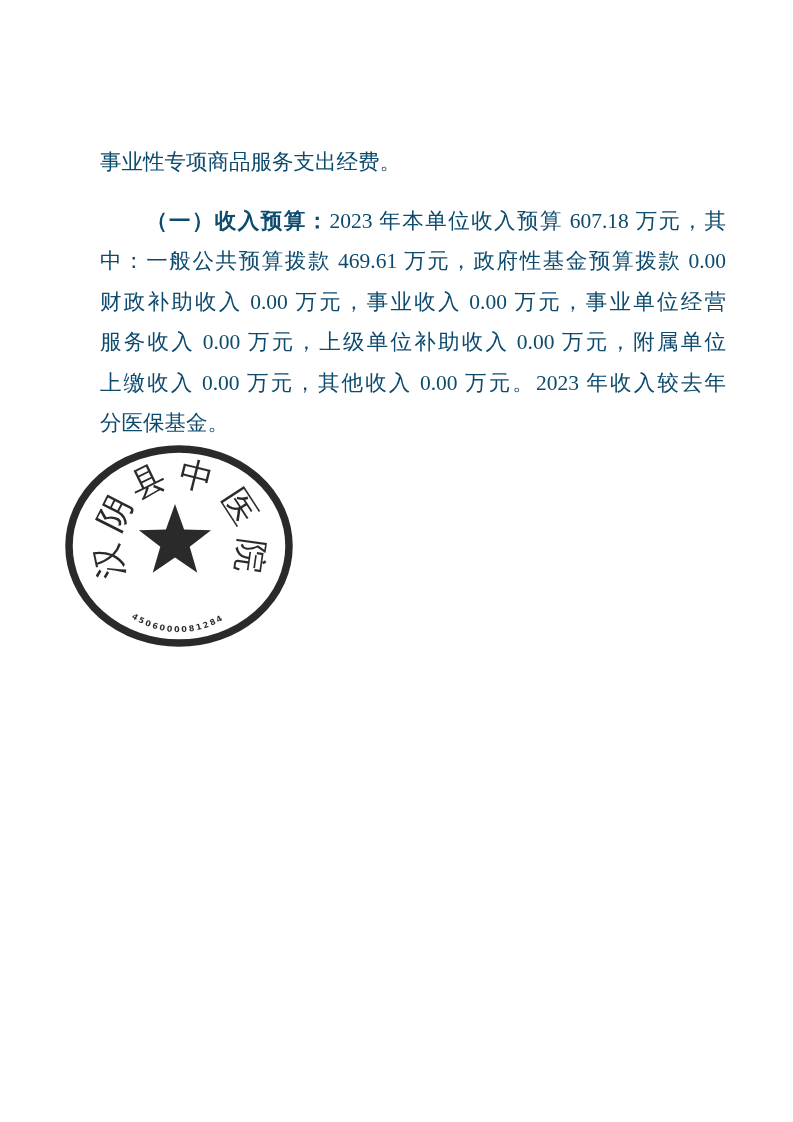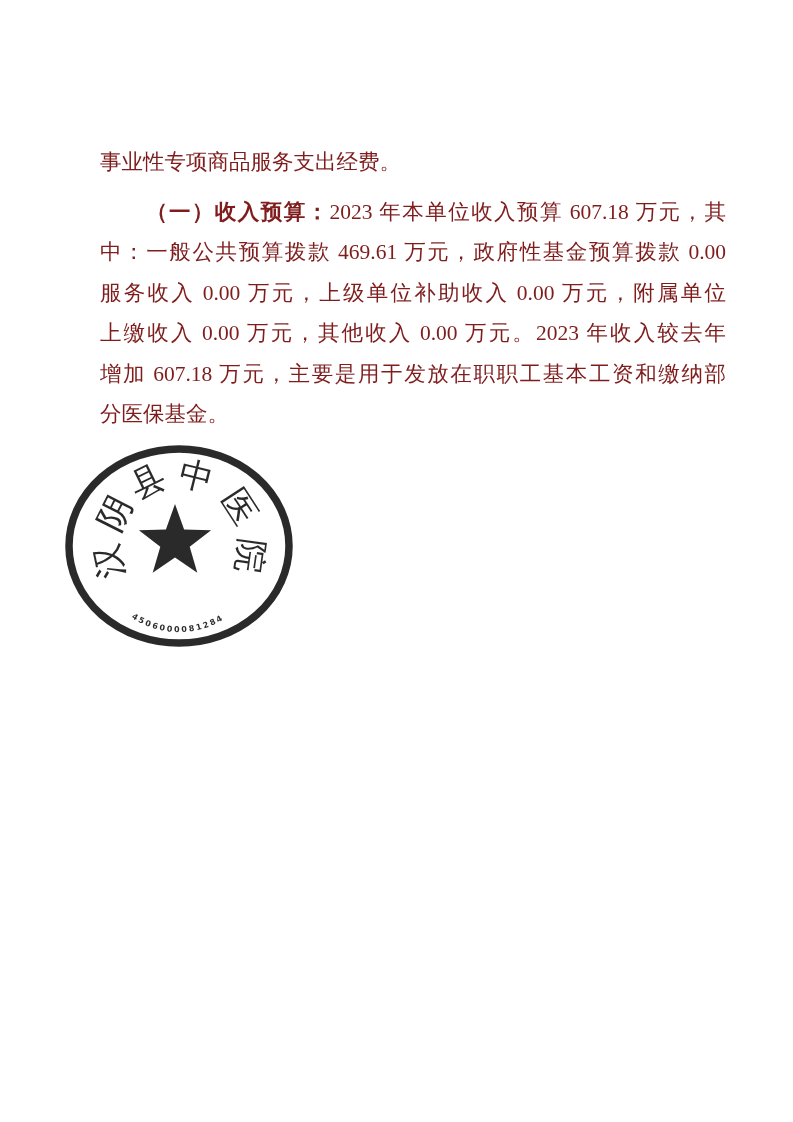--- a/index.html
+++ b/index.html
@@ -14,36 +14,36 @@
     background: #ffffff;
     overflow: hidden;
     font-family: "Liberation Serif", "DejaVu Serif", serif;
   }
   .content {
     position: absolute;
     left: 100px;
     top: 142px;
     width: 626px;
     font-size: 21.5px;
-    color: #7f1d1d;
+    color: #0c4a6e;
     -webkit-font-smoothing: antialiased;
   }
   .line {
     height: 40.5px;
     line-height: 40.5px;
     white-space: nowrap;
     overflow: visible;
   }
   .line.j {
     white-space: normal;
     text-align: justify;
     text-align-last: justify;
   }
   .line.ind { text-indent: 46px; }
-  .line.sp  { margin-top: 9px; }
+  .line.sp  { margin-top: 18px; }
   .line b   { font-weight: bold; }
   .stamp {
     position: absolute;
     left: 58px;
     top: 430px;
     pointer-events: none;
   }
   .seal-ink { opacity: 0.92; }
   .seal-char {
     font-family: "Liberation Serif", "DejaVu Serif", serif;
@@ -61,23 +61,23 @@
 </style>
 </head>
 <body>
 
 <div class="page">
 
   <div class="content" id="doc-lines">
       <div class="line">事业性专项商品服务支出经费。</div>
       <div class="line j ind sp"><b>（一）收入预算：</b>2023 年本单位收入预算 607.18 万元，其</div>
       <div class="line j">中：一般公共预算拨款 469.61 万元，政府性基金预算拨款 0.00</div>
+      <div class="line j">财政补助收入 0.00 万元，事业收入 0.00 万元，事业单位经营</div>
       <div class="line j">服务收入 0.00 万元，上级单位补助收入 0.00 万元，附属单位</div>
       <div class="line j">上缴收入 0.00 万元，其他收入 0.00 万元。2023 年收入较去年</div>
-      <div class="line j">增加 607.18 万元，主要是用于发放在职职工基本工资和缴纳部</div>
       <div class="line">分医保基金。</div>
     </div>
 
   <svg class="stamp seal-ink" width="242" height="228" viewBox="0 0 242 228">
     <ellipse cx="121" cy="116" rx="110" ry="97" fill="none" stroke="#191919" stroke-width="7.5"></ellipse>
     <polygon fill="#191919" points="117,74 126.1,99.5 153.1,100.3 131.7,116.8 139.3,142.7 117,127.5 94.7,142.7 102.3,116.8 80.9,100.3 107.9,99.5"></polygon>
     <g id="seal-chars">
         <text class="seal-char" text-anchor="middle" dominant-baseline="central" transform="translate(50.6,131.0) rotate(-102)">汉</text>
         <text class="seal-char" text-anchor="middle" dominant-baseline="central" transform="translate(56.8,83.3) rotate(-63)">阴</text>
         <text class="seal-char" text-anchor="middle" dominant-baseline="central" transform="translate(89.4,51.3) rotate(-26)">县</text>

